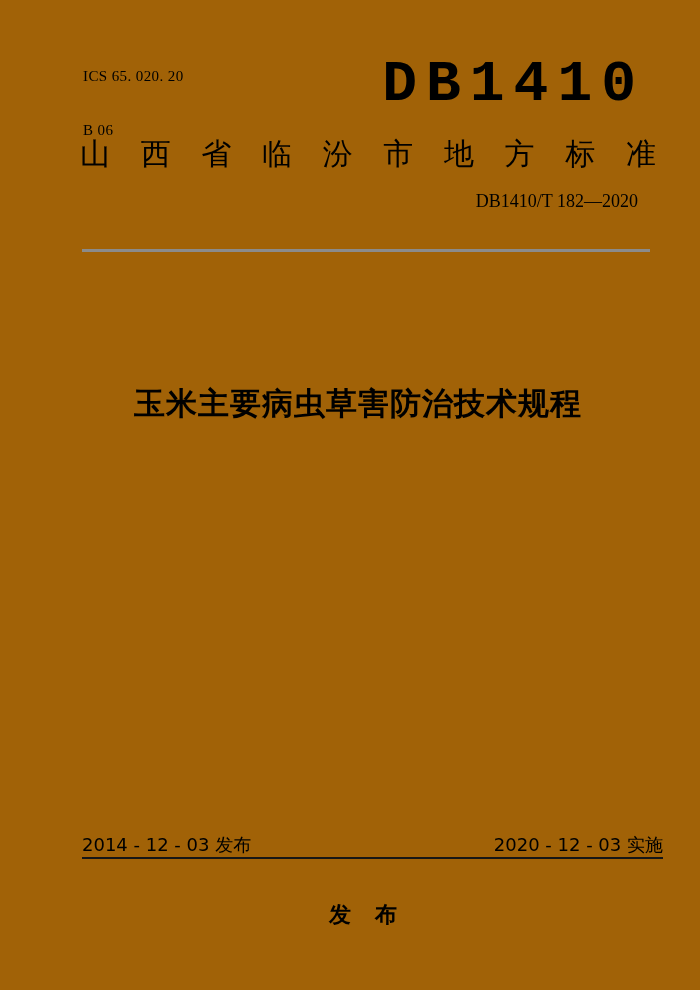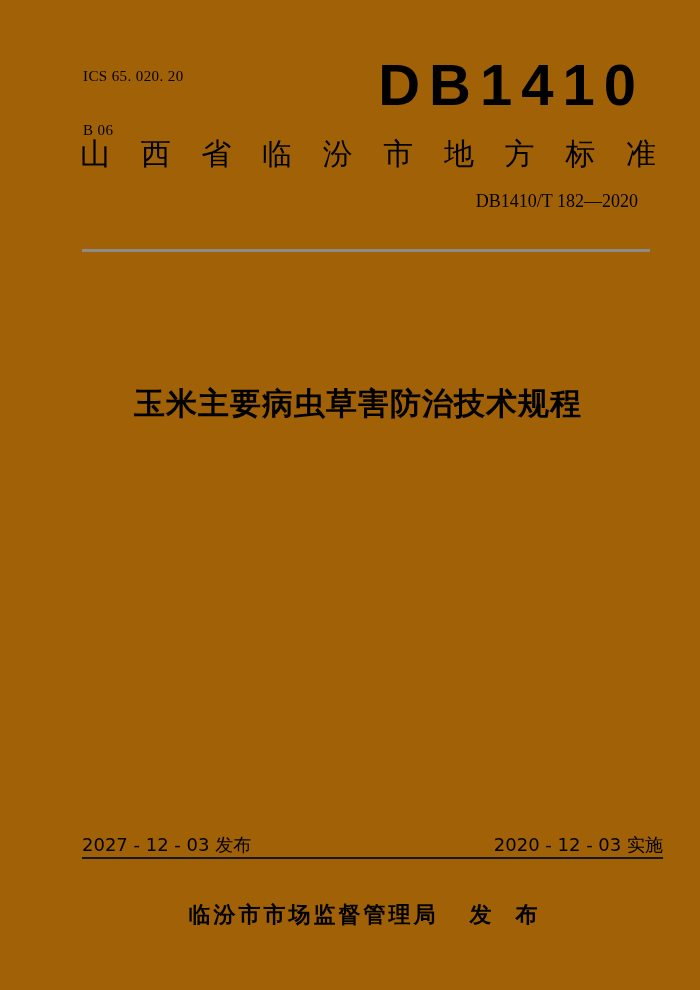--- a/index.html
+++ b/index.html
@@ -24,21 +24,21 @@
     font-family: "Liberation Serif", "DejaVu Serif", serif;
     font-size: 15px;
     line-height: 18px;
     letter-spacing: 0.4px;
     white-space: pre;
   }
   .db-code {
     position: absolute;
     top: 56px;
     right: 64px;
-    font-family: Liberation Sans, sans-serif;
+    font-family: Liberation Mono, monospace;
     font-weight: bold;
     font-size: 58px;
     line-height: 1;
     letter-spacing: 9px;
     margin-right: -9px;
   }
   .banner {
     position: absolute;
     left: 80px;
     top: 138px;
@@ -139,24 +139,23 @@
       <span>准</span>
     </div>
 
   <div class="doc-number">DB1410/T 182—2020</div>
 
   <div class="rule-gray"></div>
 
   <h1 class="title">玉米主要病虫草害防治技术规程</h1>
 
   <div class="dates-row">
-    <span>2027 - 12 - 03 发布</span>
+    <span>2014 - 12 - 03 发布</span>
     <span>2020 - 12 - 03 实施</span>
   </div>
 
   <div class="rule-black"></div>
 
   <div class="publisher-row">
-    <span class="issuer">临汾市市场监督管理局</span>
     <span class="publish-label">发布</span>
   </div>
 
 </div>
 
 </body></html>

